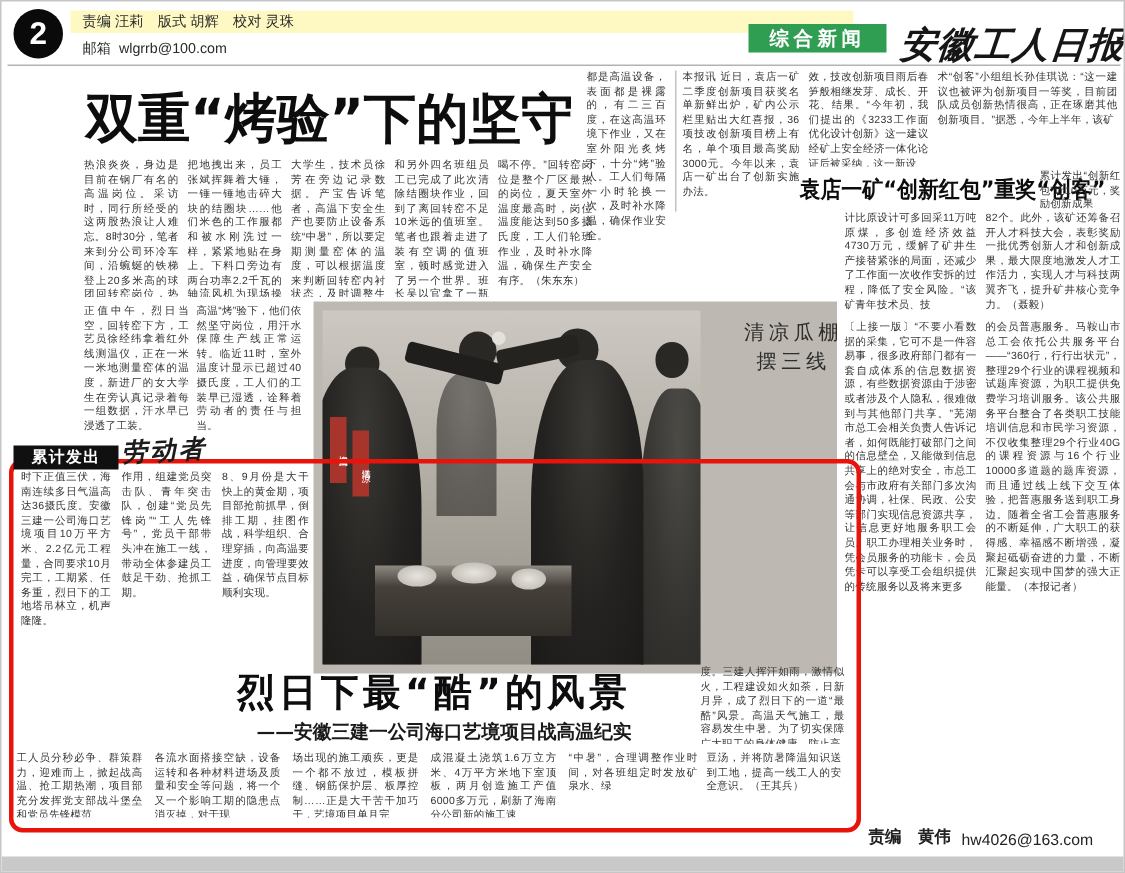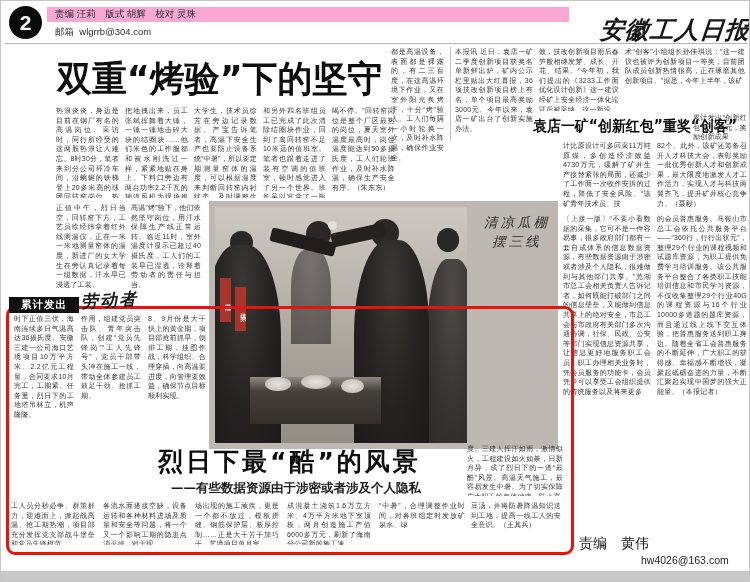--- a/index.html
+++ b/index.html
@@ -2,30 +2,30 @@
 <html><head>
 <meta charset="utf-8">
 <style>
   html,body{margin:0;padding:0;background:#ededed;}
   .page{position:relative;width:750px;height:582px;background:#ffffff;
         border:1px solid #c6c6c6;box-sizing:border-box;overflow:hidden;
         font-family:"Liberation Sans","DejaVu Sans",sans-serif;color:#222;}
   .abs{position:absolute;}
   .col{position:absolute;font-size:7px;line-height:9.6px;text-align:justify;
        color:#343434;overflow:hidden;letter-spacing:.2px;}
-  .kai{font-family:"DejaVu Serif","Liberation Serif",serif;font-style:italic;color:#2a2a2a;}
+  .kai{font-family:"DejaVu Serif","Liberation Serif",serif;color:#2a2a2a;margin-left:12px;}
   .hl{position:absolute;font-weight:900;color:#0d0d0d;white-space:nowrap;
       font-family:"DejaVu Sans","Liberation Sans",sans-serif;}
   .vline{position:absolute;width:1px;background:#c2c2c2;}
   .hline{position:absolute;height:1px;background:#b3b3b3;}
 
   
   .pagenum{left:8px;top:5px;width:33px;height:33px;border-radius:50%;background:#0a0a0a;
            color:#fff;font-weight:bold;font-size:21px;display:flex;align-items:center;justify-content:center;}
-  .graybar{left:46px;top:6px;width:522px;height:15px;background:#f9a8d4;
+  .graybar{left:46px;top:6px;width:522px;height:15px;background:#fef9c3;
            font-size:9.5px;color:#2b2b2b;display:flex;align-items:center;padding-left:8px;box-sizing:border-box;}
   .mailrow{left:54px;top:25px;font-size:9.5px;color:#2b2b2b;}
   .dateline{right:32px;top:5px;font-size:11.5px;font-weight:bold;color:#111;
             font-family:"DejaVu Serif","Liberation Serif",serif;letter-spacing:1px;}
   .sectionbadge{left:498px;top:15px;width:92px;height:19px;background:#2f9d52;color:#fff;
                 font-weight:900;font-size:13px;display:flex;align-items:center;justify-content:center;letter-spacing:3px;}
   .masthead{left:599px;top:13px;font-size:24px;font-weight:900;font-style:italic;color:#161616;
             font-family:"DejaVu Serif","Liberation Serif",serif;transform:skewX(-5deg);letter-spacing:1px;white-space:nowrap;}
 
   
@@ -50,35 +50,36 @@
           border-radius:9px;z-index:40;pointer-events:none;background:transparent;}
 
   
   .lbl-black{left:8px;top:296px;width:70px;height:16px;background:#101010;color:#fff;
              font-size:10.5px;font-weight:bold;display:flex;align-items:center;justify-content:center;letter-spacing:1px;z-index:45;}
   .lbl-script{left:80px;top:288px;font-size:17px;font-weight:900;font-style:italic;color:#1c1c1c;
               font-family:"DejaVu Serif","Liberation Serif",serif;transform:rotate(-3deg);letter-spacing:2px;z-index:45;}
 
   
   .fk{left:415px;top:541px;font-size:26px;font-weight:900;color:#0c0c0c;letter-spacing:4px;}
-  .fed{left:578px;top:534px;font-size:14px;color:#222;}
+  .fed{left:578px;top:549px;font-size:11px;color:#222;font-weight:bold;}
   .fmail{left:640px;top:553px;font-size:10.5px;color:#222;}
   .botbar{left:0;top:570px;width:750px;height:12px;background:#c9c9c9;}
 </style>
 </head>
 <body>
 
 <div class="page">
 
   <div class="abs pagenum">2</div>
   <div class="abs graybar">责编 汪莉　版式 胡辉　校对 灵珠</div>
   <div class="abs mailrow">
     <span>邮箱</span>&nbsp;
-    <span>wlgrrb@304.com</span>
+    <span>wlgrrb@100.com</span>
   </div>
+  <div class="abs sectionbadge">综合新闻</div>
   <div class="abs masthead">安徽工人日报</div>
   <div class="hline" style="left:4px;top:42px;width:742px;"></div>
 
   <div class="hl" style="left:56px;top:54px;font-size:36px;transform:scaleX(.97);transform-origin:left;">双重“烤验”下的坚守</div>
 
   <div class="col" style="left:55px;top:105px;width:63px;height:92px;">热浪炎炎，身边是目前在钢厂有名的高温岗位。采访时，同行所经受的这两股热浪让人难忘。8时30分，笔者来到分公司环冷车间，沿蜿蜒的铁梯登上20多米高的球团回转窑岗位，热浪扑面而来。</div>
   <div class="col" style="left:124px;top:105px;width:63px;height:92px;">把地拽出来，员工张斌挥舞着大锤，一锤一锤地击碎大块的结圈块……他们米色的工作服都和被水刚洗过一样，紧紧地贴在身上。下料口旁边有两台功率2.2千瓦的轴流风机为现场操作员工降温，但是丝毫没有降低回转窑散发出来的灼热。</div>
   <div class="col" style="left:193px;top:105px;width:63px;height:92px;">大学生，技术员徐芳在旁边记录数据。产宝告诉笔者，高温下安全生产也要防止设备系统“中暑”，所以要定期测量窑体的温度，可以根据温度来判断回转窑内衬状态，及时调整生产工艺。8时50分，班长吴以官</div>
   <div class="col" style="left:262px;top:105px;width:63px;height:92px;">和另外四名班组员工已完成了此次清除结圈块作业，回到了离回转窑不足10米远的值班室。笔者也跟着走进了装有空调的值班室，顿时感觉进入了另一个世界。班长吴以官拿了一瓶盐汽水递给笔者说，“到我们这里，水要</div>
   <div class="col" style="left:331px;top:105px;width:63px;height:92px;">喝不停。”回转窑岗位是整个厂区最热的岗位，夏天室外温度最高时，岗位温度能达到50多摄氏度，工人们轮班作业，及时补水降温，确保生产安全有序。（朱东东）</div>
@@ -129,21 +130,21 @@
   <div class="abs lbl-script">劳动者</div>
 
   <div class="abs redbox"></div>
 
   <div class="col" style="left:13px;top:313px;width:60px;height:126px;">时下正值三伏，海南连续多日气温高达36摄氏度。安徽三建一公司海口艺境项目10万平方米、2.2亿元工程量，合同要求10月完工，工期紧、任务重，烈日下的工地塔吊林立，机声隆隆。</div>
   <div class="col" style="left:80px;top:313px;width:60px;height:126px;">作用，组建党员突击队、青年突击队，创建“党员先锋岗”“工人先锋号”，党员干部带头冲在施工一线，带动全体参建员工鼓足干劲、抢抓工期。</div>
   <div class="col" style="left:147px;top:313px;width:58px;height:126px;">8、9月份是大干快上的黄金期，项目部抢前抓早，倒排工期，挂图作战，科学组织、合理穿插，向高温要进度，向管理要效益，确保节点目标顺利实现。</div>
 
   <div class="hl" style="left:157px;top:444px;font-size:25px;letter-spacing:3px;">烈日下最“酷”的风景</div>
   <div class="abs" style="left:170px;top:479px;font-size:12.5px;font-weight:bold;color:#1a1a1a;
-       font-family:'DejaVu Serif','Liberation Serif',serif;white-space:nowrap;">——有些数据资源由于涉密或者涉及个人隐私</div>
+       font-family:'DejaVu Serif','Liberation Serif',serif;white-space:nowrap;">——安徽三建一公司海口艺境项目战高温纪实</div>
 
   <div class="col" style="left:466px;top:443px;width:96px;height:52px;">度。三建人挥汗如雨，激情似火，工程建设如火如荼，日新月异，成了烈日下的一道“最酷”风景。高温天气施工，最容易发生中暑。为了切实保障广大职工的身体健康，防止高</div>
   <div class="col" style="left:10px;top:500px;width:84px;height:44px;">工人员分秒必争、群策群力，迎难而上，掀起战高温、抢工期热潮，项目部充分发挥党支部战斗堡垒和党员先锋模范</div>
   <div class="col" style="left:102px;top:500px;width:84px;height:44px;">各流水面搭接空缺，设备运转和各种材料进场及质量和安全等问题，将一个又一个影响工期的隐患点消灭掉，对于现</div>
   <div class="col" style="left:194px;top:500px;width:84px;height:44px;">场出现的施工顽疾，更是一个都不放过，模板拼缝、钢筋保护层、板厚控制……正是大干苦干加巧干，艺境项目单月完</div>
   <div class="col" style="left:286px;top:500px;width:84px;height:44px;">成混凝土浇筑1.6万立方米、4万平方米地下室顶板，两月创造施工产值6000多万元，刷新了海南分公司新的施工速</div>
   <div class="col" style="left:378px;top:500px;width:86px;height:44px;">“中暑”，合理调整作业时间，对各班组定时发放矿泉水、绿</div>
   <div class="col" style="left:470px;top:500px;width:90px;height:44px;">豆汤，并将防暑降温知识送到工地，提高一线工人的安全意识。（王其兵）</div>
 
   <div class="abs fed">责编　黄伟</div>

